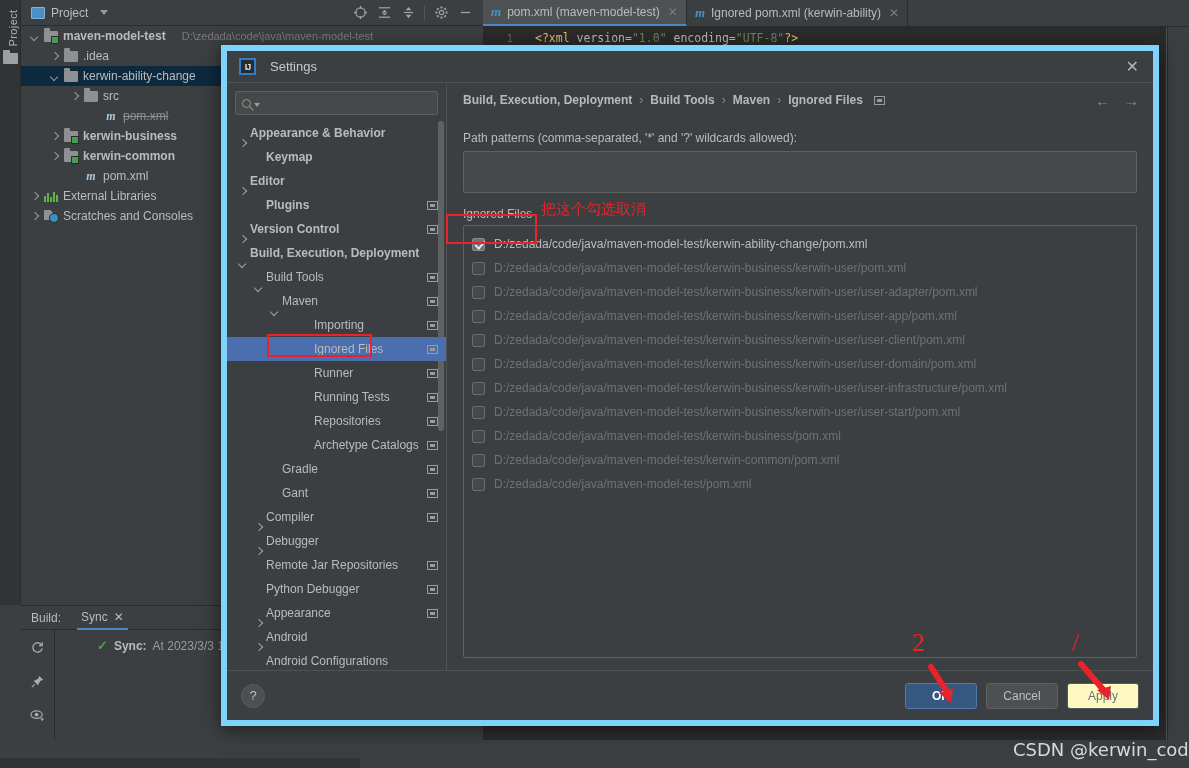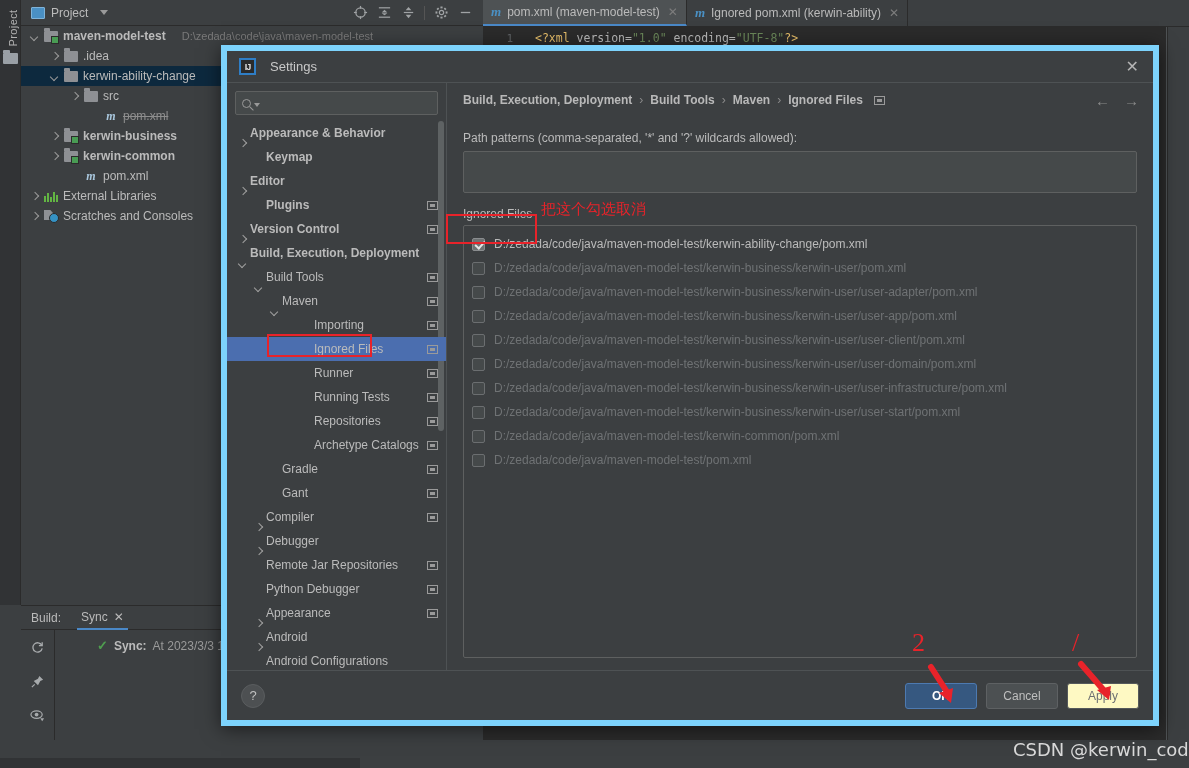--- a/index.html
+++ b/index.html
@@ -712,20 +712,24 @@
               <div class="file-row">
                 <div class="cbx"></div>
                 <span class="file-txt">D:/zedada/code/java/maven-model-test/kerwin-business/kerwin-user/user-infrastructure/pom.xml</span>
               </div>
               <div class="file-row">
                 <div class="cbx"></div>
                 <span class="file-txt">D:/zedada/code/java/maven-model-test/kerwin-business/kerwin-user/user-start/pom.xml</span>
               </div>
               <div class="file-row">
                 <div class="cbx"></div>
+                <span class="file-txt">D:/zedada/code/java/maven-model-test/kerwin-business/pom.xml</span>
+              </div>
+              <div class="file-row">
+                <div class="cbx"></div>
                 <span class="file-txt">D:/zedada/code/java/maven-model-test/kerwin-common/pom.xml</span>
               </div>
               <div class="file-row">
                 <div class="cbx"></div>
                 <span class="file-txt">D:/zedada/code/java/maven-model-test/pom.xml</span>
               </div>
             </div>
         </div>
         <div style="height:12px"></div>
       </div>

